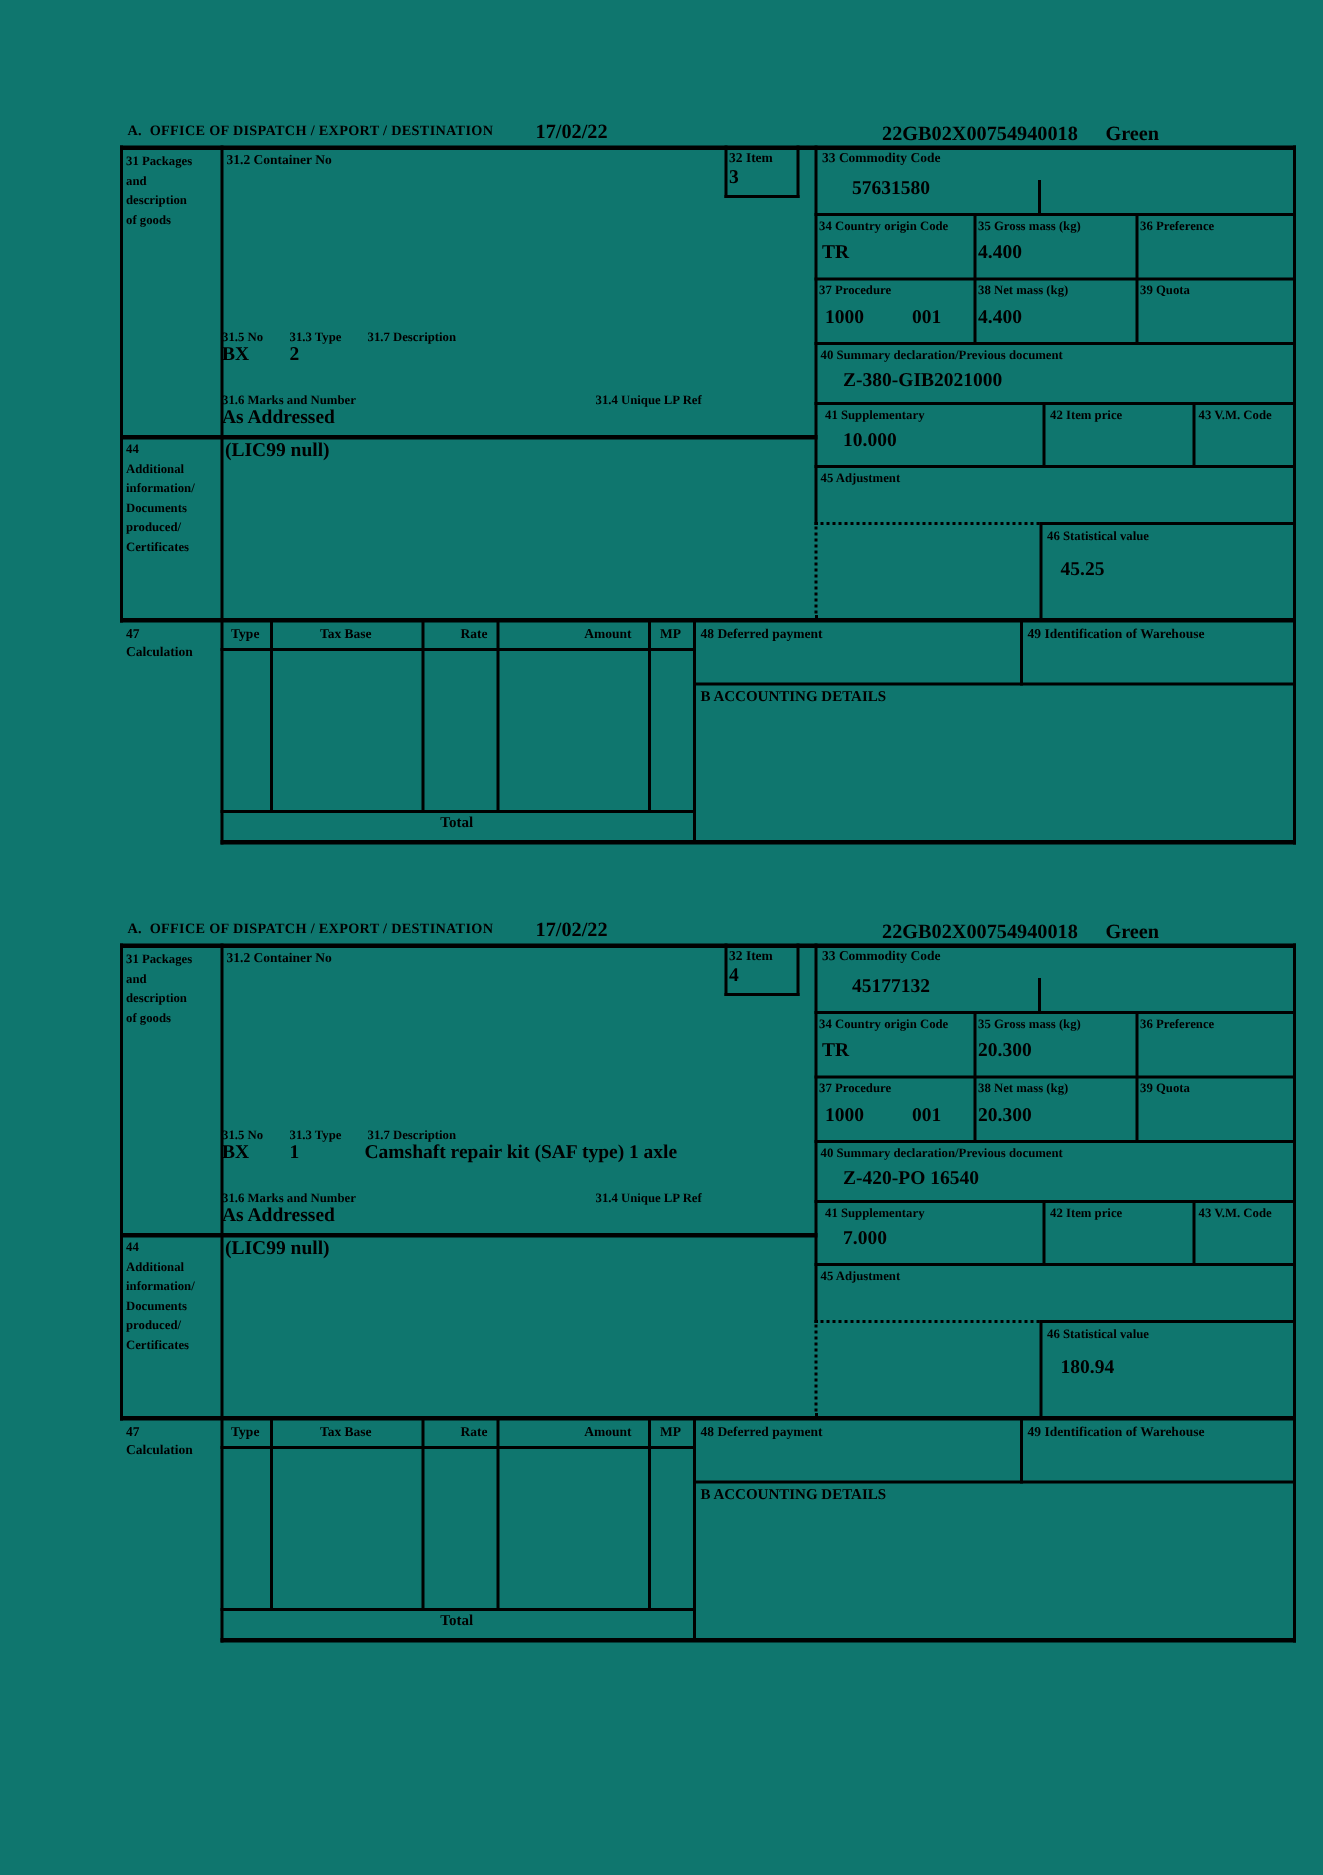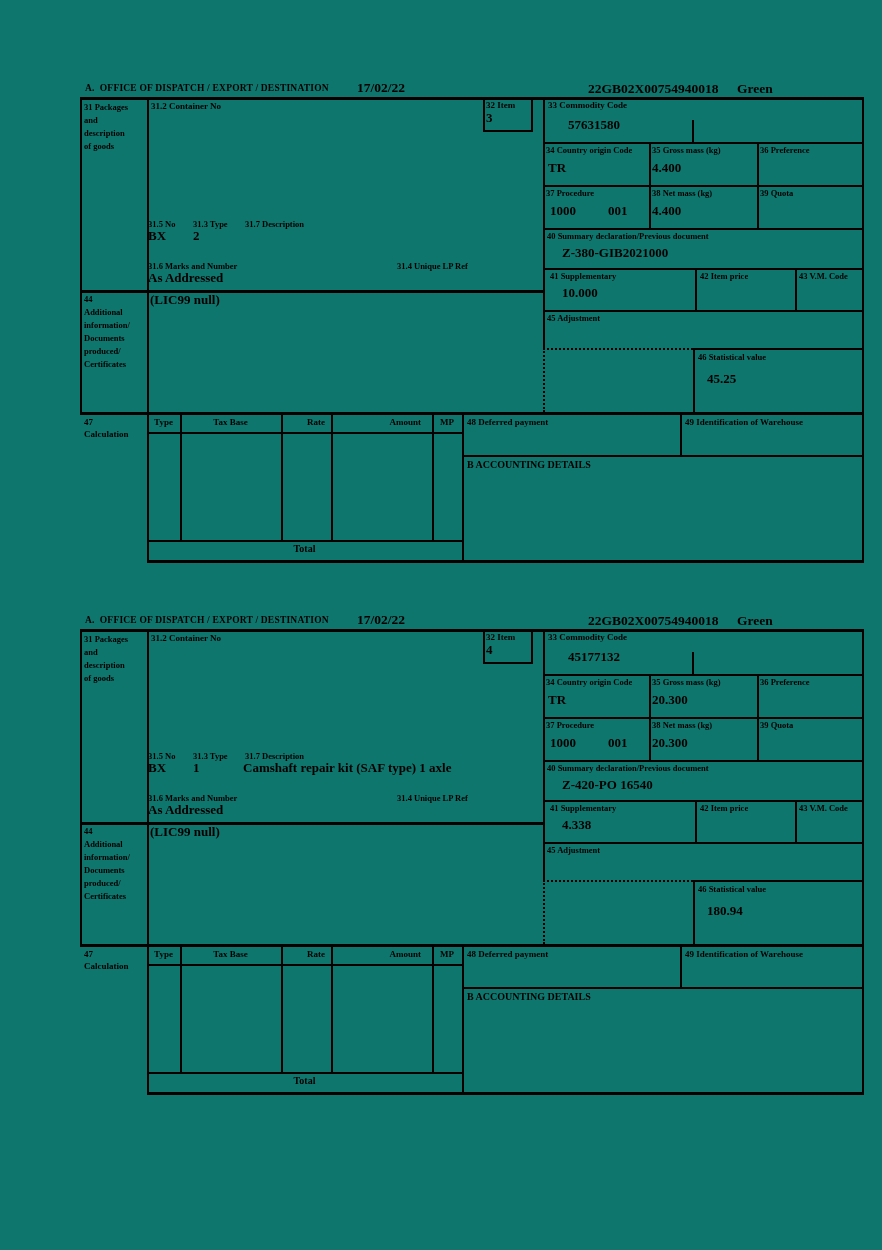--- a/index.html
+++ b/index.html
@@ -202,21 +202,21 @@
     <span class="t t13" style="left:470px;top:122px;">1000</span>
     <span class="t t13" style="left:528px;top:122px;">001</span>
     <span class="t t85" style="left:572px;top:107px;">38 Net mass (kg)</span>
     <span class="t t13" style="left:572px;top:122px;">20.300</span>
     <span class="t t85" style="left:680px;top:107px;">39 Quota</span>
 
     <span class="t t85" style="left:467px;top:150px;">40 Summary declaration/Previous document</span>
     <span class="t t13" style="left:482px;top:164px;">Z-420-PO 16540</span>
 
     <span class="t t85" style="left:470px;top:190px;">41 Supplementary</span>
-    <span class="t t13" style="left:482px;top:204px;">4.338</span>
+    <span class="t t13" style="left:482px;top:204px;">7.000</span>
     <span class="t t85" style="left:620px;top:190px;">42 Item price</span>
     <span class="t t85" style="left:719px;top:190px;">43 V.M. Code</span>
 
     <span class="t t85" style="left:467px;top:232px;">45 Adjustment</span>
     <span class="t t85" style="left:618px;top:271px;">46 Statistical value</span>
     <span class="t t13" style="left:627px;top:290px;">180.94</span>
 
     <span class="t t85" style="left:68px;top:138px;">31.5 No</span>
     <span class="t t85" style="left:113px;top:138px;">31.3 Type</span>
     <span class="t t85" style="left:165px;top:138px;">31.7 Description</span>

